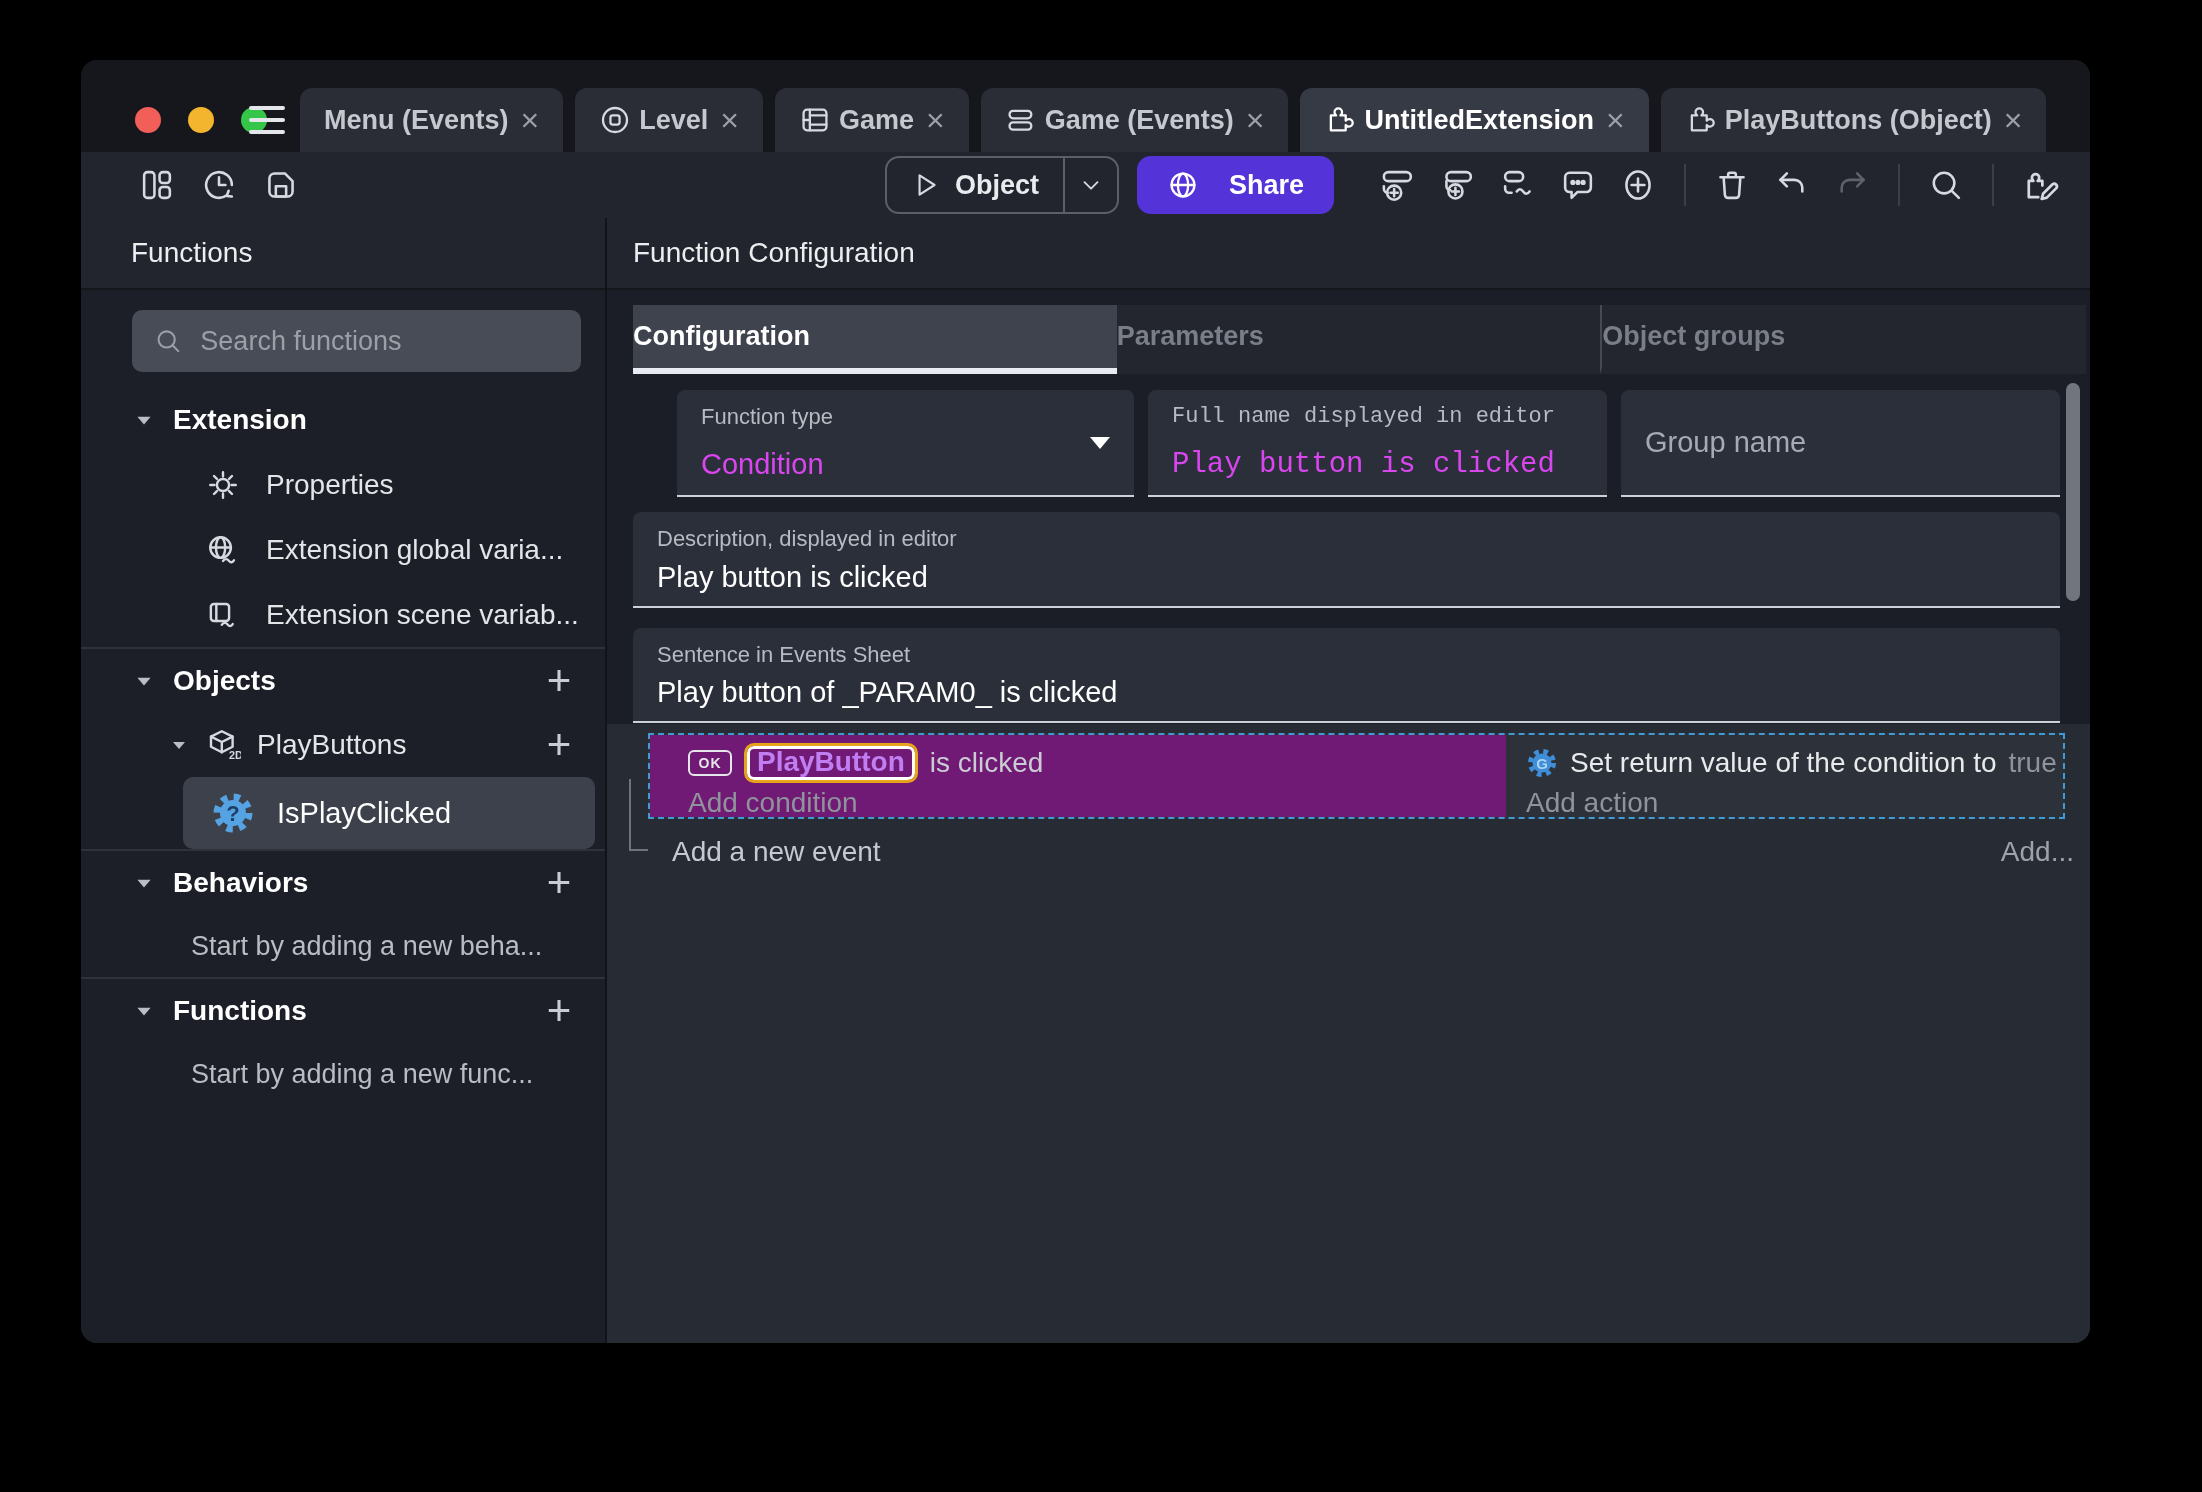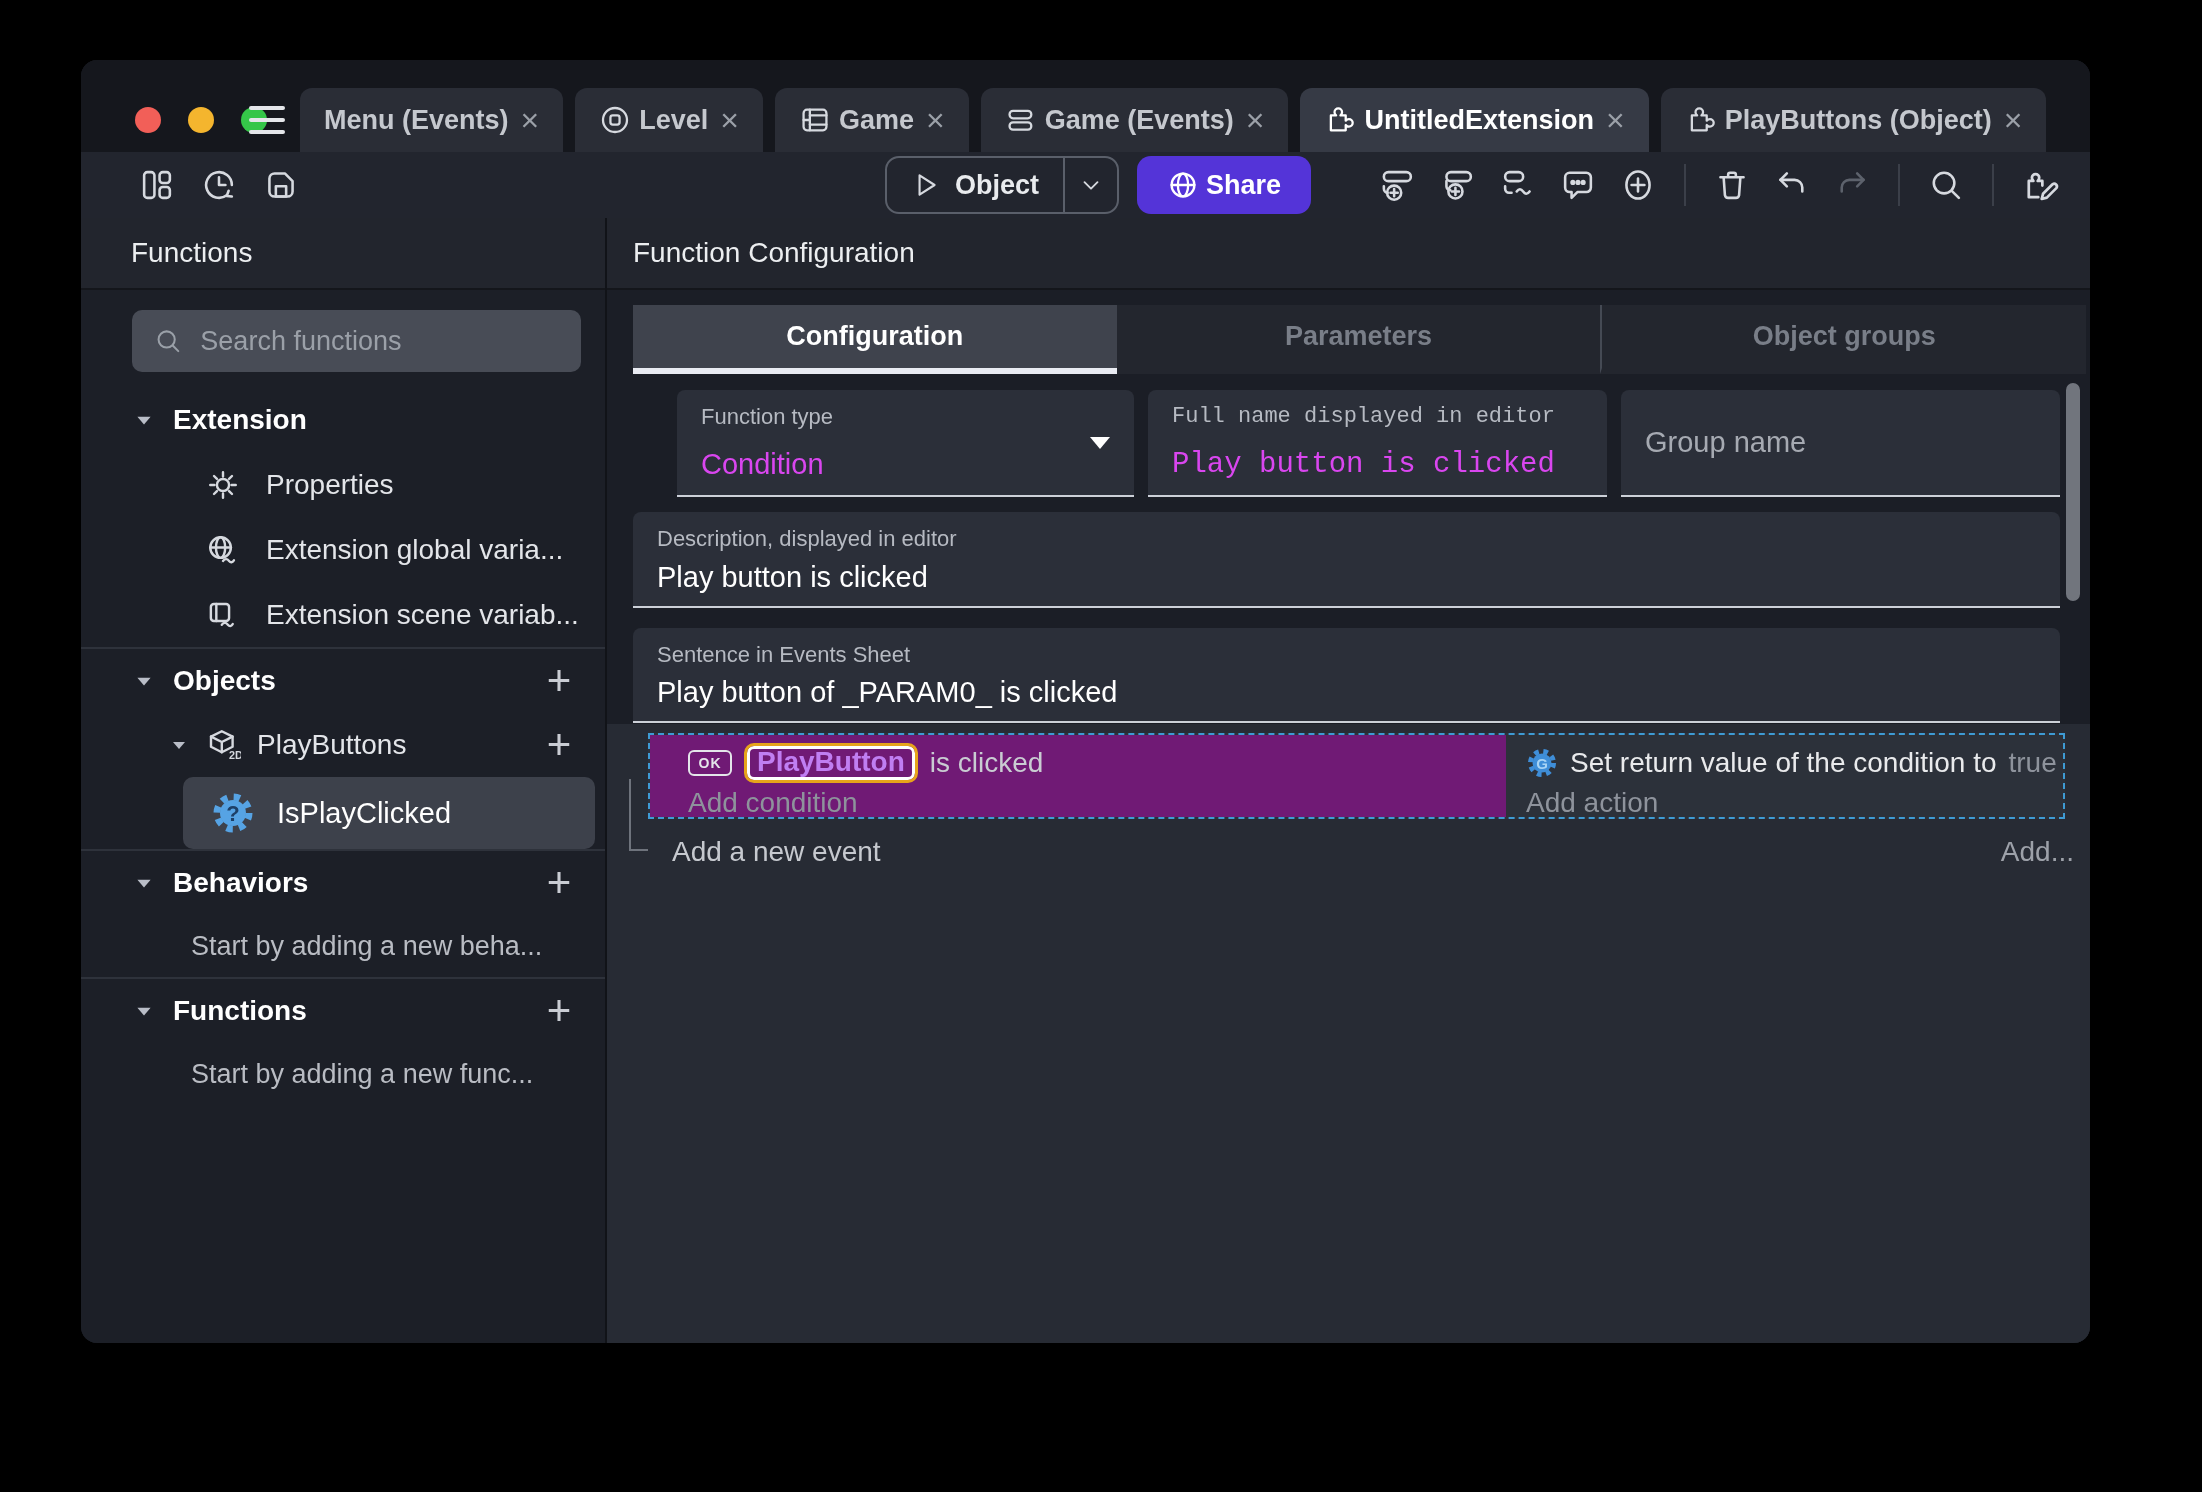--- a/index.html
+++ b/index.html
@@ -44,21 +44,21 @@
   .tb-btn { display:flex; align-items:center; justify-content:center; cursor:pointer; }
   .tb-divider { width:2px; height:42px; background:#3b3f49; margin:0 4px; }
   .preview-btn {
     display:flex; align-items:center; height:58px; border:2px solid #5a5f6a; border-radius:14px;
     color:#e9ebee; font-weight:700; font-size:27px; cursor:pointer;
   }
   .preview-main { display:flex; align-items:center; gap:14px; padding:0 24px; height:100%; }
   .preview-arrow { width:54px; height:100%; display:flex; align-items:center; justify-content:center;
     border-left:2px solid #5a5f6a; }
   .share-btn {
-    display:flex; align-items:center; gap:7px; height:58px; padding:4px 30px;
+    display:flex; align-items:center; gap:30px; height:58px; padding:4px 30px;
     border-radius:14px; color:#fff; font-weight:700; font-size:27px; cursor:pointer;
   }
   
   .content { flex:1; display:flex; min-height:0; }
   .sidebar { width:526px; flex:0 0 526px; background:#1c1f27; border-right:2px solid #111318; }
   .panel-header {
     height:72px; background:#22252d; border-bottom:2px solid #14161b;
     display:flex; align-items:center; padding-left:50px; font-size:28px; color:#eceef0;
   }
   .search-box {
@@ -81,21 +81,21 @@
   .obj-row { height:64px; display:flex; align-items:center; gap:16px; padding:0 28px 0 88px;
     font-size:28px; color:#e3e5e9; cursor:pointer; }
   .selected-func { margin-left:102px; width:412px; height:72px; background:#3d414b; border-radius:10px;
     display:flex; align-items:center; gap:22px; padding-left:28px; font-size:29px; color:#fff; cursor:pointer; }
   .side-divider { height:2px; background:#2e323b; }
   .hint-row { height:62px; display:flex; align-items:center; padding-left:110px;
     font-size:27px; color:#b9bcc3; }
   
   .main { flex:1; position:relative; background:#1b1e26; min-width:0; }
   .config-tabs { position:absolute; top:87px; left:26px; right:4px; height:69px; display:flex; }
-  .ctab { flex:1; background:#23262e; display:flex; align-items:center; justify-content:center;
+  .ctab { flex:1; background:#23262e; display:flex; align-items:center; 
     font-size:27px; font-weight:700; color:#797e88; border-bottom:6px solid transparent; cursor:pointer; }
   .ctab.active { background:#3f434d; color:#fff; border-bottom-color:#e9ebf2; }
   .ctab.sep { border-left:2px solid #454a54; }
   .fields-row { position:absolute; top:172px; left:26px; right:30px; height:107px; display:flex; gap:14px;padding-left:44px; }
   .field { position:relative; background:#2b2f39; border-bottom:2px solid #ccd0d8; border-radius:8px 8px 0 0; }
   .f1 { flex:0 0 457px; cursor:pointer; } .f2 { flex:0 0 459px;font-family:Liberation Mono, monospace; } .f3 { flex:1; }
   .field .flabel { position:absolute; top:14px; left:24px; font-size:22px; color:#b6bac2; }
   .field .fvalue { position:absolute; bottom:14px; left:24px; font-size:29px; color:#d946ef; }
   .field .dd { position:absolute; right:22px; top:44px; }
   .field input { position:absolute; inset:0; background:transparent; border:none; outline:none;

